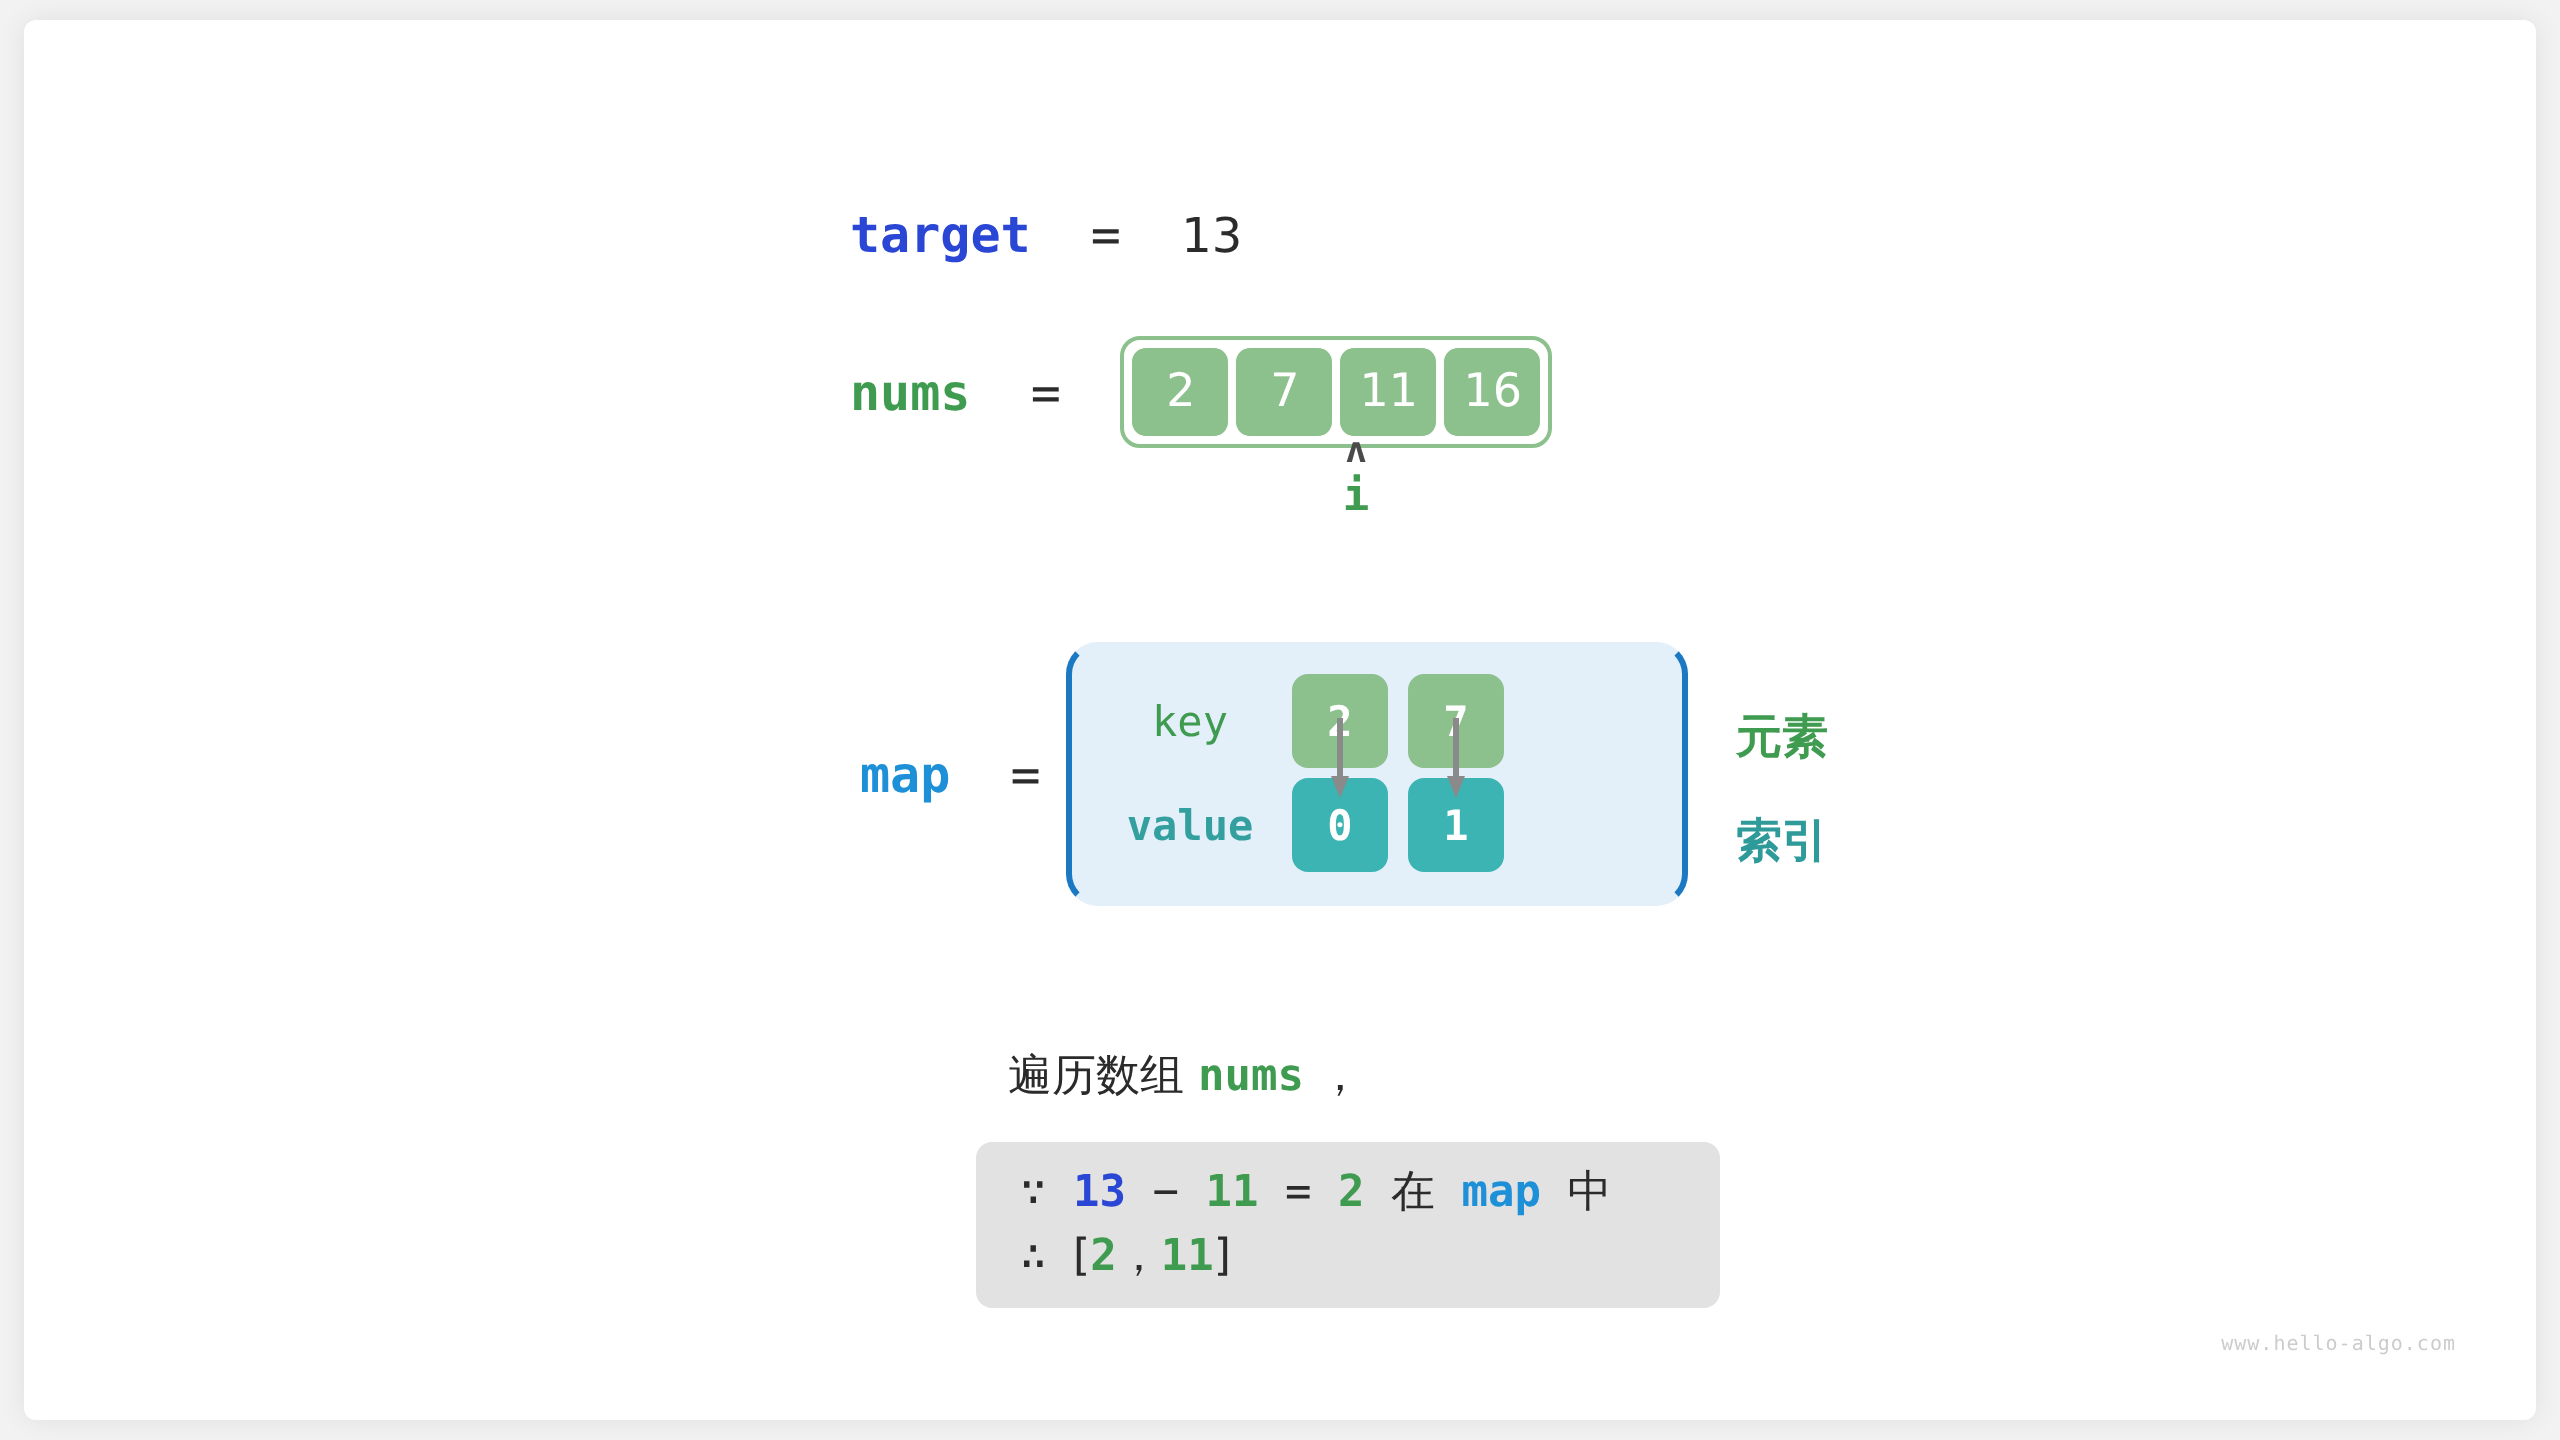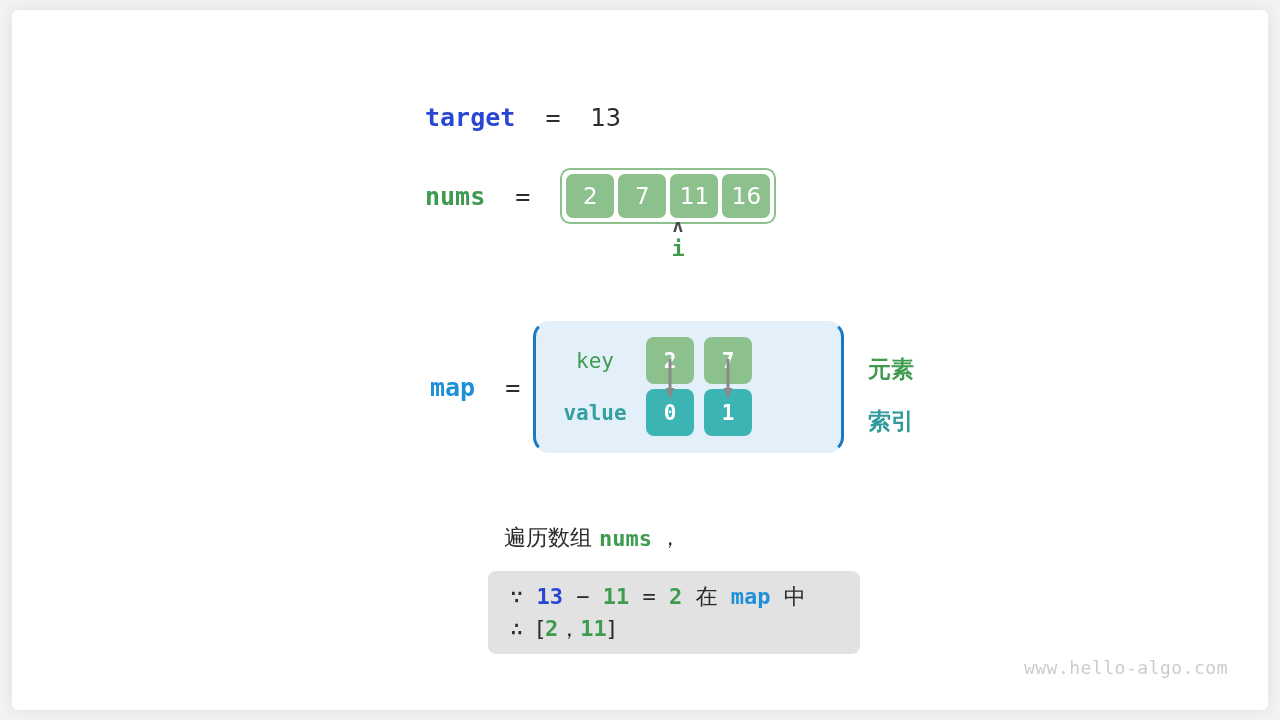--- a/index.html
+++ b/index.html
@@ -280,21 +280,21 @@
   .n-lightblue { color: #1e90d8; font-family: "DejaVu Sans Mono", monospace; font-weight: bold; font-size: 22px; }
   .n-green { color: #3f9b50; font-family: "DejaVu Sans Mono", monospace; font-weight: bold; font-size: 22px; }
   .n-dark { color: #2b2b2b; font-family: "DejaVu Sans", sans-serif; font-size: 22px; }
   .n-sym { color: #2b2b2b; font-family: "DejaVu Sans Mono", monospace; font-size: 22px; }
 
   .watermark {
     position: absolute;
     right: 40px;
     bottom: 32px;
     color: #cccccc;
-    font-size: 18px;
+    font-size: 10px;
     font-family: "DejaVu Sans Mono", monospace;
     letter-spacing: 0.5px;
   }
 </style>
 </head>
 <body>
 
 <div id="canvas">
   <div id="card">
 

